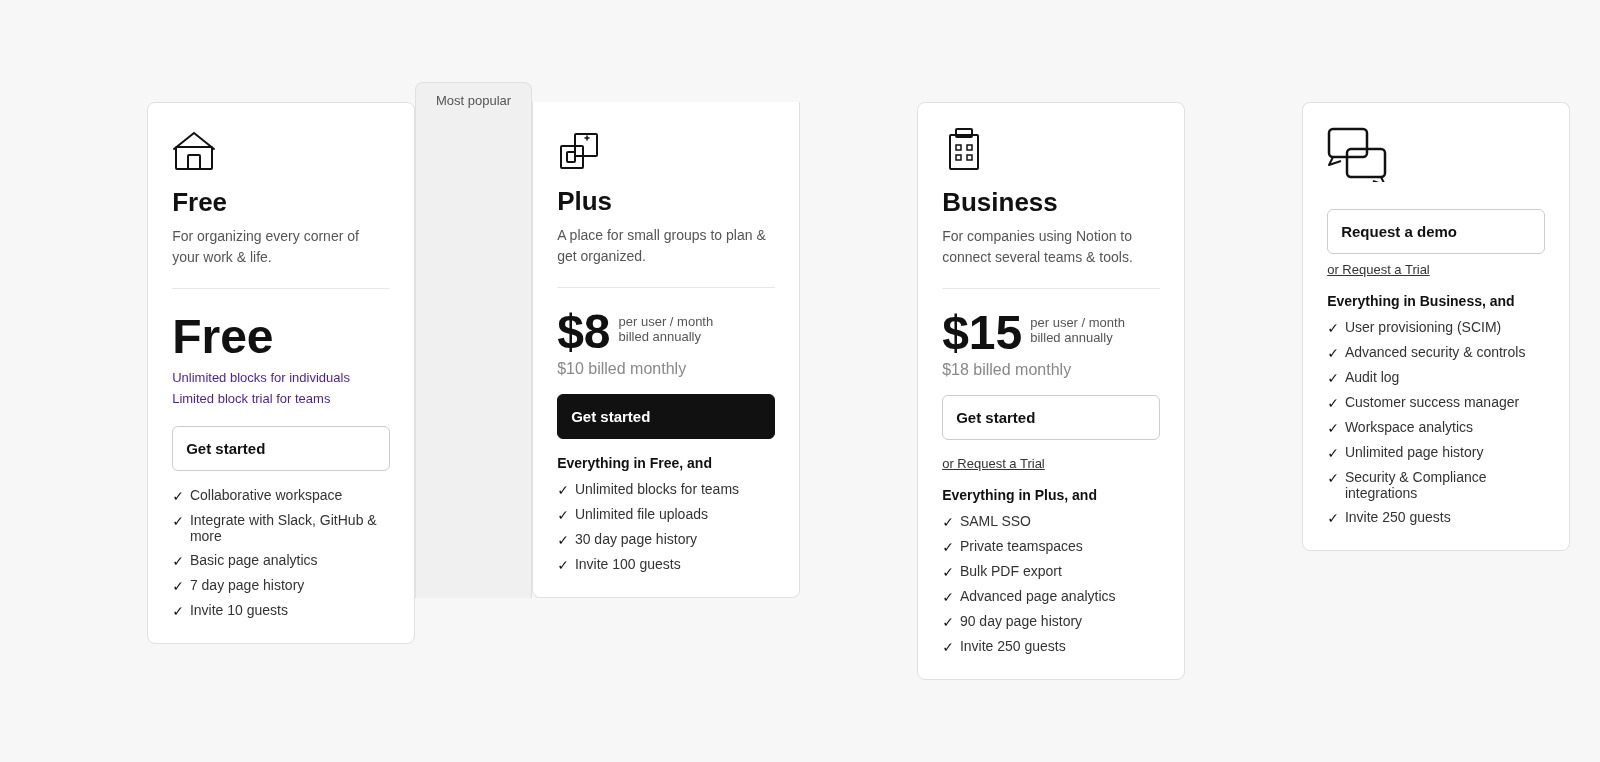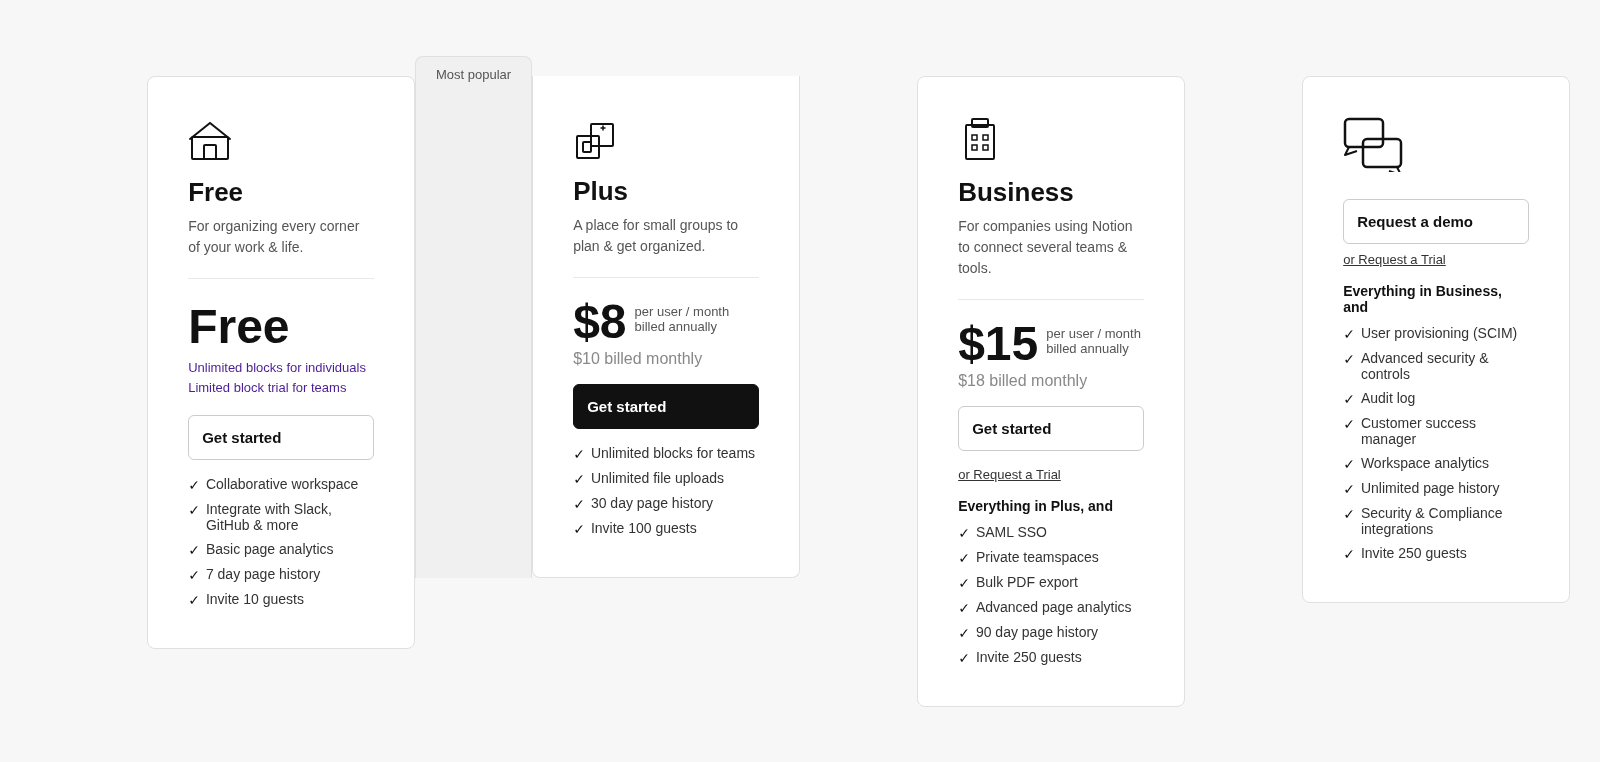--- a/index.html
+++ b/index.html
@@ -34,21 +34,21 @@
       color: #555;
       font-weight: 500;
     }
     .most-popular-badge.hidden {
       visibility: hidden;
     }
     .card {
       background: #fff;
       border: 1px solid #e0e0e0;
       border-radius: 8px;
-      padding: 40px;
+      padding: 24px;
       flex: 1;
       margin-top: 20px;
     }
     .plan-wrapper.popular .card {
       border-radius: 0 0 8px 8px;
       border-top: none;
     }
     .card-top {
       border-bottom: 1px solid #e8e8e8;
       padding-bottom: 20px;
@@ -260,20 +260,21 @@
             <div class="price-main">
               <div class="price-amount">$8</div>
               <div class="price-meta">
                 <div class="price-per">per user / month</div>
                 <div class="price-billed">billed annually</div>
               </div>
             </div>
             <div class="price-monthly">$10 billed monthly</div>
           </div>
           <button class="btn btn-filled">Get started</button>
+          <div class="features-header">Everything in Free, and</div>
           <ul class="features-list">
             <li>
               <span class="check">✓</span>
               <span>Unlimited blocks for teams</span>
             </li>
             <li>
               <span class="check">✓</span>
               <span>Unlimited file uploads</span>
             </li>
             <li>

